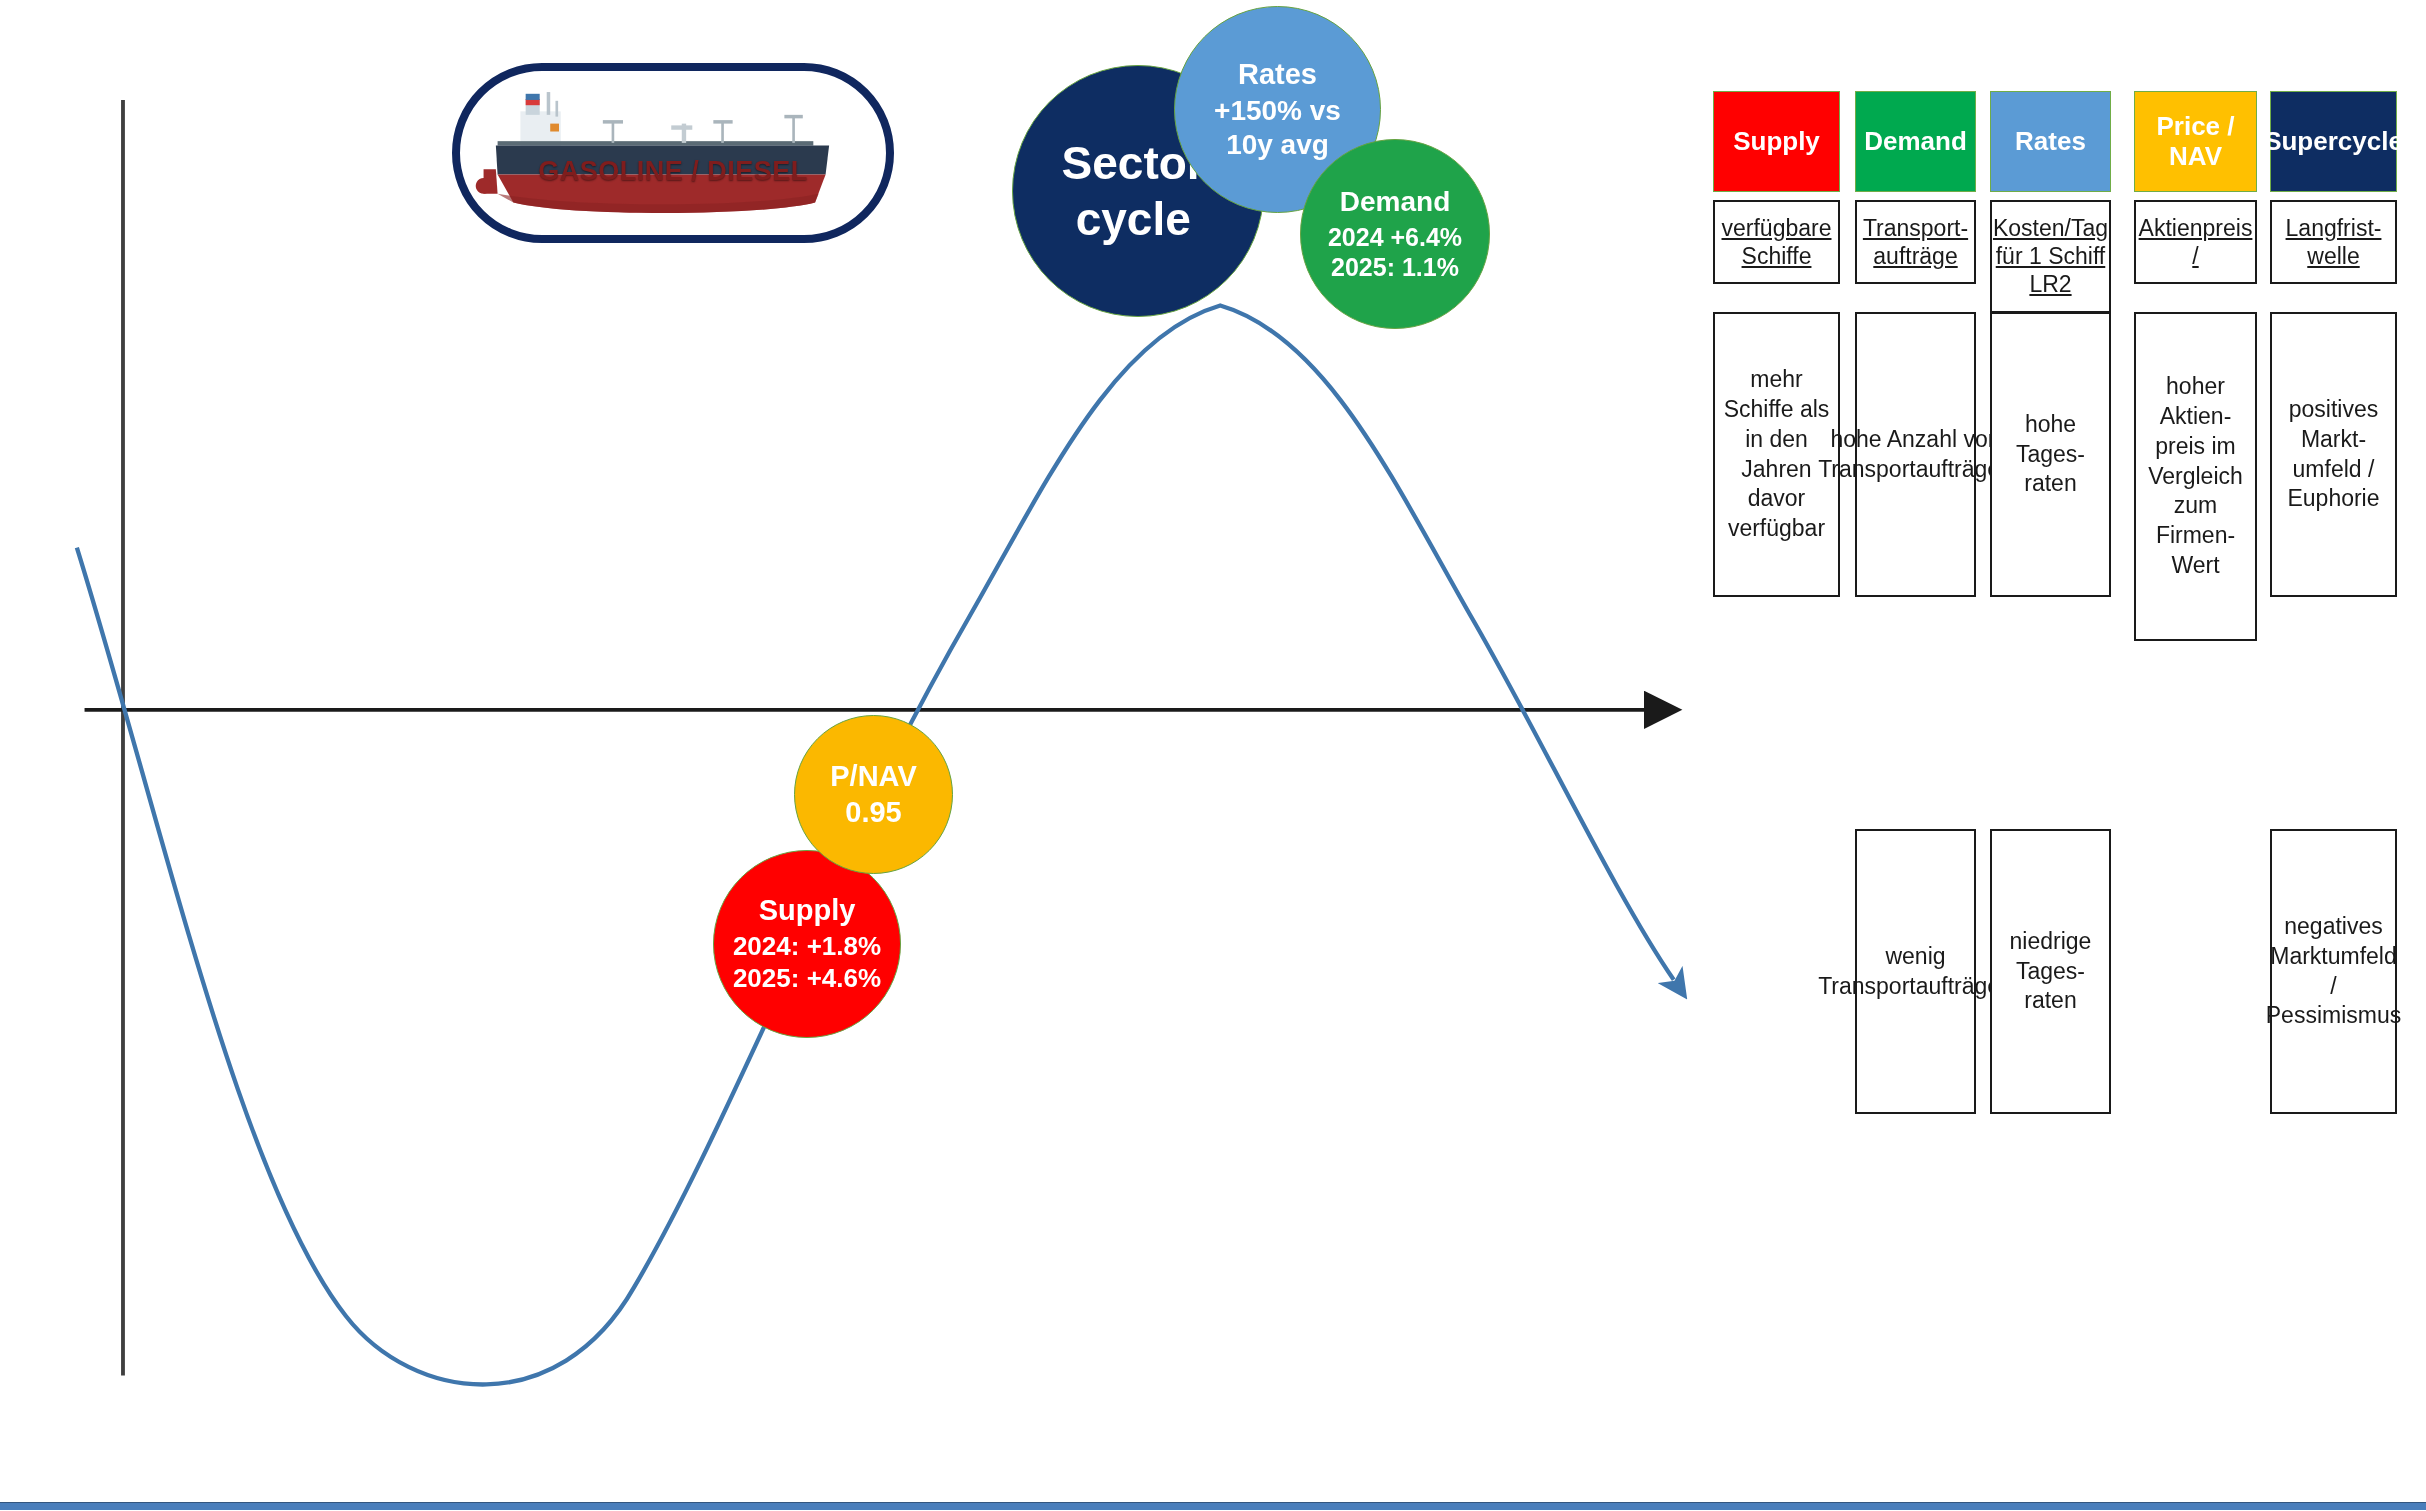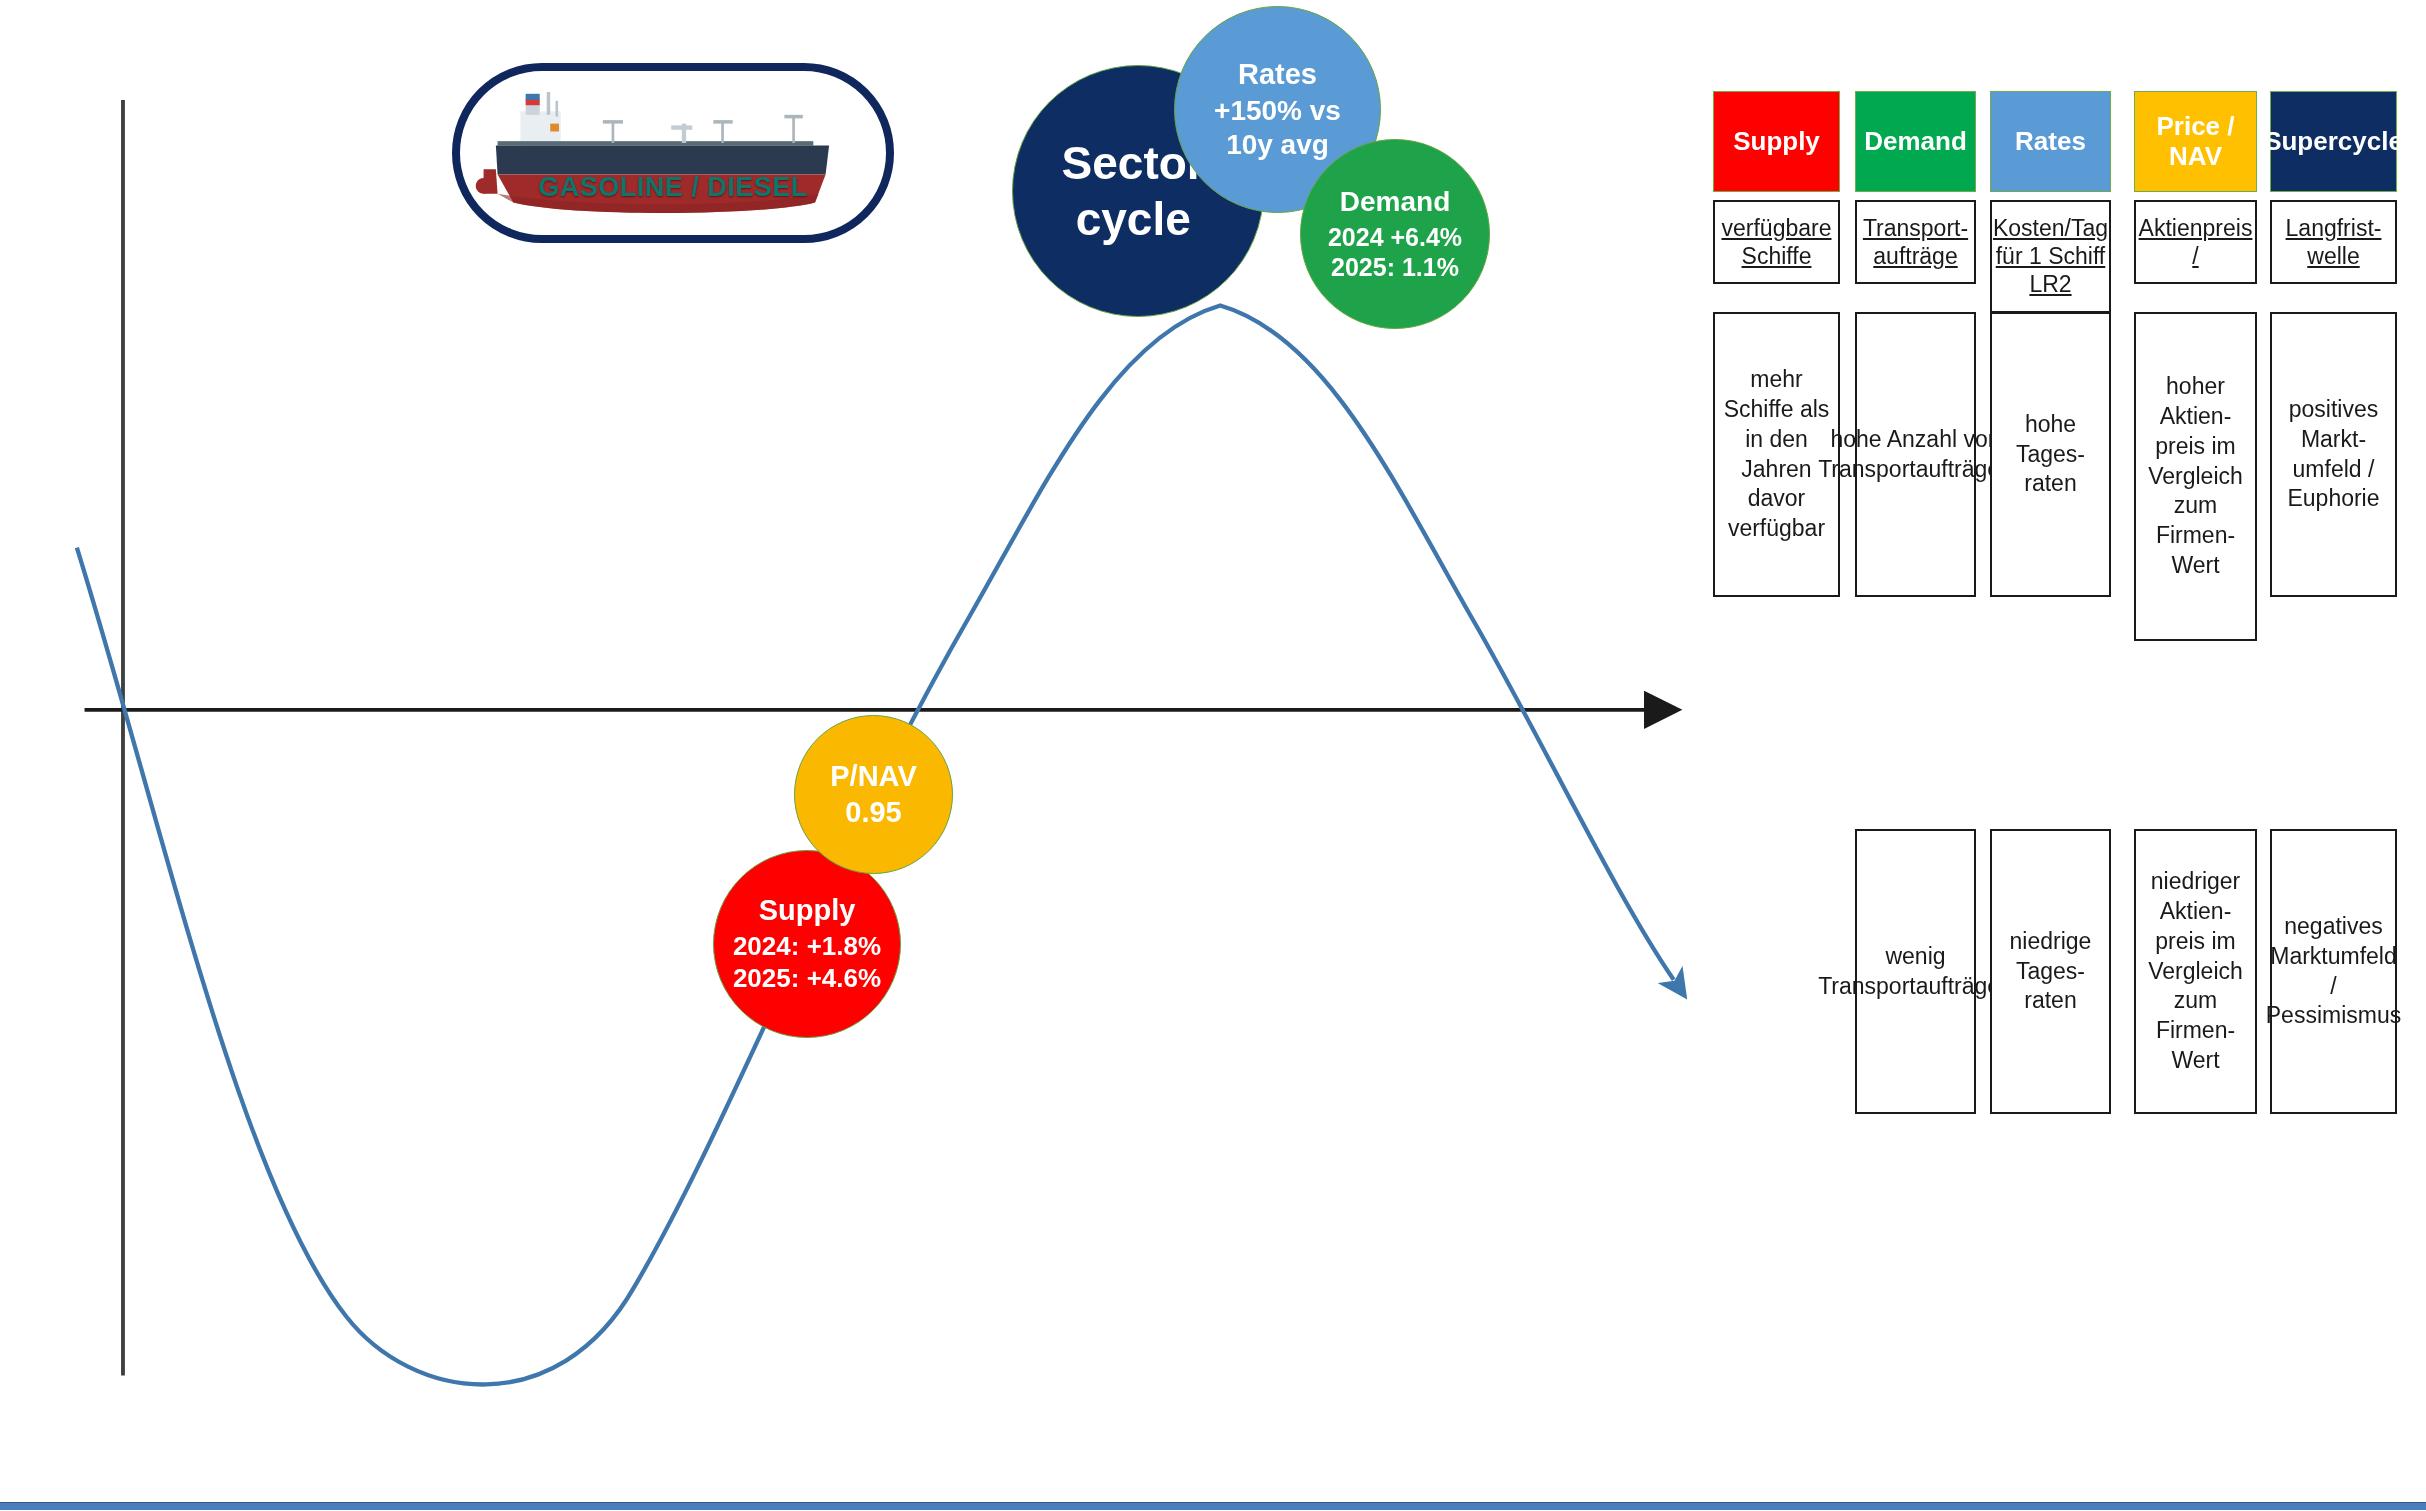--- a/index.html
+++ b/index.html
@@ -53,22 +53,22 @@
 
   
   #ship-card{
     position:absolute;left:452px;top:63px;width:442px;height:180px;
     border:8.6px solid #10275E;border-radius:91px;background:#ffffff;
     box-sizing:border-box;z-index:4;
   }
   #ship-art{position:absolute;left:0;top:0;width:100%;height:100%;}
   #ship-label{
     position:absolute;left:0;right:0;top:85px;text-align:center;
-    color:#0f766e;font-size:27px;font-weight:600;letter-spacing:0.5px;
-    text-shadow:0 1px 1.9px rgba(0,0,0,.45);pointer-events:none;margin-top:16px;
+    color:#7f1d1d;font-size:27px;font-weight:600;letter-spacing:0.5px;
+    text-shadow:0 1px 1.9px rgba(0,0,0,.45);pointer-events:none;
   }
 
   
   #matrix{position:absolute;left:1713px;top:91px;width:653px;height:1057px;}
   .col{position:absolute;top:0;}
   .cat-header{
     height:101px;border:1.9px solid #70AD47;box-sizing:border-box;
     display:flex;align-items:center;justify-content:center;text-align:center;
     color:#ffffff;font-weight:bold;font-size:26px;line-height:1.15;padding:1.9px;
   }
@@ -194,21 +194,20 @@
         <div class="cat-header" style="background: rgb(91, 155, 213);">Rates</div>
         <div class="cat-sub" style="height: 113px;">Kosten/Tag für 1 Schiff LR2</div>
       </div>
       <div class="detail-box" style="left: 277px; width: 121px; top: 221px; height: 285px;">hohe Tages-raten</div>
       <div class="detail-box" style="left: 277px; width: 121px; top: 738px; height: 285px;">niedrige Tages-raten</div>
       <div class="col" style="left: 421px; width: 123px;">
         <div class="cat-header" style="background: rgb(255, 192, 0);">Price / NAV</div>
         <div class="cat-sub" style="height: 84px;">Aktienpreis /</div>
       </div>
       <div class="detail-box" style="left: 421px; width: 123px; top: 221px; height: 329px;">hoher Aktien-preis im Vergleich zum Firmen-Wert</div>
-      <div class="detail-box" style="left: 421px; width: 123px; top: 738px; height: 285px;">niedriger Aktien-preis im Vergleich zum Firmen-Wert</div>
       <div class="col" style="left: 557px; width: 127px;">
         <div class="cat-header" style="background: rgb(14, 45, 98);">Supercycle</div>
         <div class="cat-sub" style="height: 84px;">Langfrist-welle</div>
       </div>
       <div class="detail-box" style="left: 557px; width: 127px; top: 738px; height: 285px;">negatives Marktumfeld / Pessimismus</div>
       <div class="detail-box" style="left: 557px; width: 127px; top: 221px; height: 285px;">positives Markt-umfeld / Euphorie</div>
     </div>
 
   <div id="bottom-bar"></div>
 </div>

